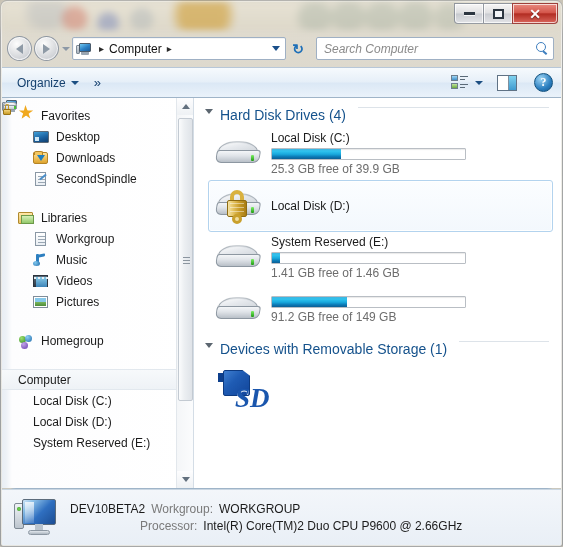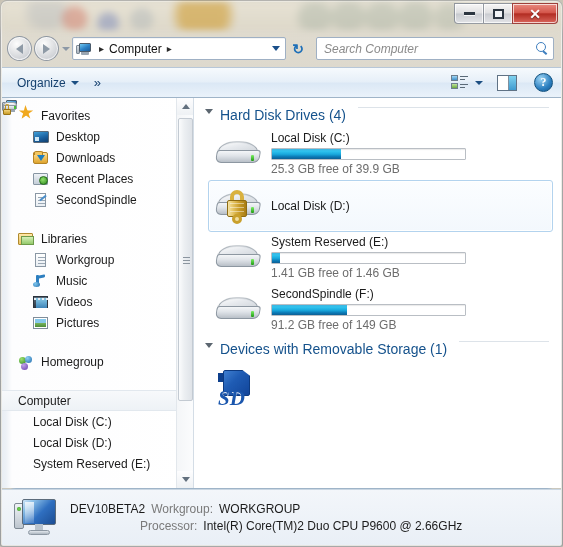--- a/index.html
+++ b/index.html
@@ -421,22 +421,22 @@
     background: linear-gradient(135deg,#3f7fd0 0%,#1f5cb4 40%,#12459a 100%);
     border: 1px solid #0d3a80;
     border-radius: 2px 2px 2px 2px;
     clip-path: polygon(0 0, 72% 0, 100% 22%, 100% 100%, 0 100%);
   }
   .sd .sd-notch {
     position: absolute; left: 0; top: 3px; width: 5px; height: 9px;
     background: #0d3f8c;
   }
   .sd .sd-s {
-    position: absolute; left: 0; bottom: 0; width: 36px; height: 17px;
-    color: #1a56ad; font-size: 21px; font-style: italic; font-weight: bold;
+    position: absolute; left: 17px; bottom: 0; width: 36px; height: 17px;
+    color: #1a56ad; font-size: 27px; font-style: italic; font-weight: bold;
     font-family: "Liberation Serif", serif;
     line-height: 15px;
     text-shadow: 0 1px 0 rgba(255,255,255,0.9);
   }
 
   
   #statusbar {
     flex: 0 0 56px; height: 56px; margin: 0 1px 1px 1px;
     background: linear-gradient(180deg, #f3f6fa 0%, #e9eff6 100%);
     border-top: 1px solid #c9d6e2;
@@ -572,26 +572,20 @@
           </div>
           <div class="sb-item">
             <span class="sb-ico">
                 <span class="i-folder"></span>
                 <span class="i-dl-arrow"></span>
               </span>
             <span class="sb-label">Downloads</span>
           </div>
           <div class="sb-item">
             <span class="sb-ico">
-                <span class="i-recent"></span>
-              </span>
-            <span class="sb-label">Recent Places</span>
-          </div>
-          <div class="sb-item">
-            <span class="sb-ico">
                 <span class="i-doc"></span>
                 <span class="i-pen"></span>
               </span>
             <span class="sb-label">SecondSpindle</span>
           </div>
         </div>
 
         <div class="sb-gap"></div>
 
         <div class="sb-group">
@@ -756,21 +750,20 @@
 
       <div class="drive-row">
         <span class="drive-ico">
           <span class="hd">
               <span class="hd-top"></span>
               <span class="hd-body"></span>
               <span class="hd-led"></span>
             </span>
         </span>
         <span class="drive-info">
-          <span class="drive-name">SecondSpindle (F:)</span>
           <span class="bar">
             <span class="fill" style="width:39%"></span>
           </span>
           <span class="drive-free">91.2 GB free of 149 GB</span>
         </span>
       </div>
 
       <div class="section-head" style="margin-top:2px;">
         <span class="sec-caret"></span>
         <span class="sec-title">Devices with Removable Storage (1)</span>

